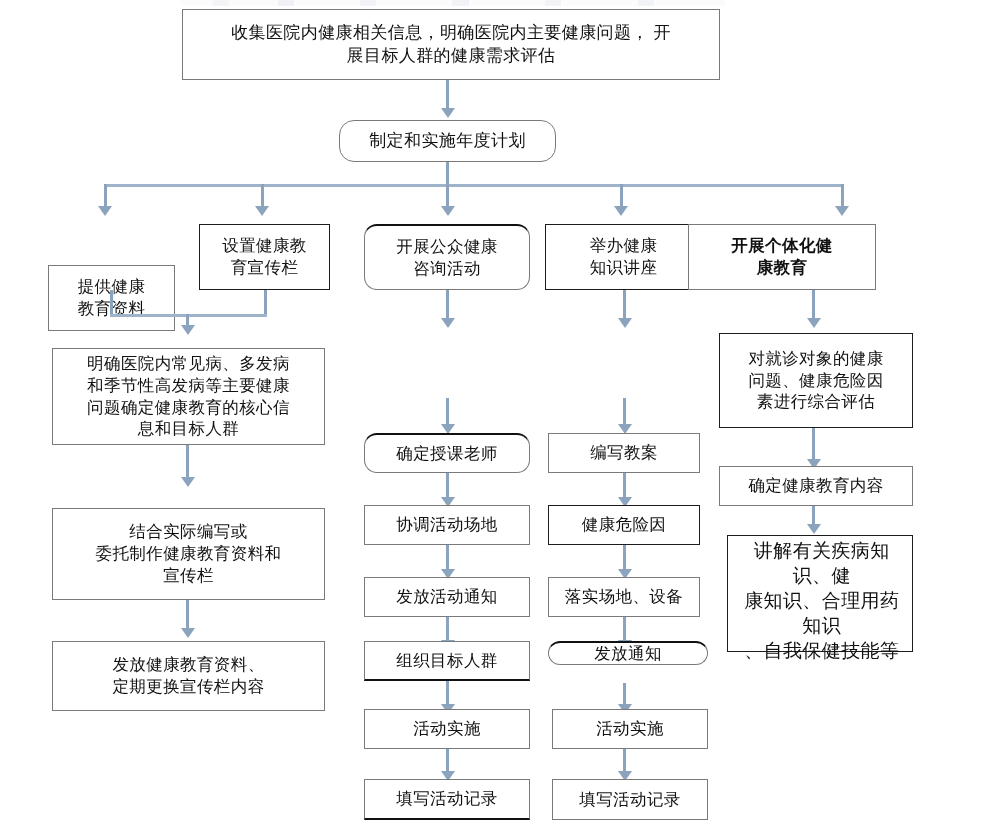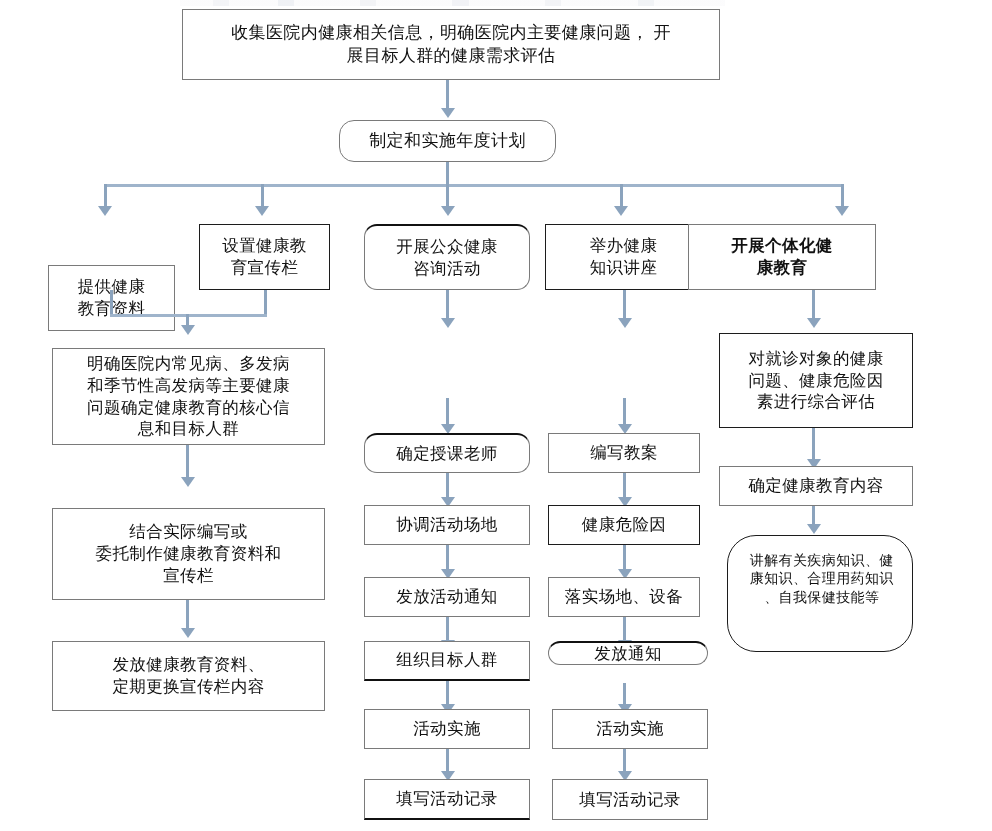--- a/index.html
+++ b/index.html
@@ -189,21 +189,21 @@
   </div>
   <div class="vline" style="left:446px; top:545px; width:3px; height:28px;"></div>
   <div class="arrow" style="left:441px; top:569px;"></div>
 
   <div class="box thin" style="left:364px; top:577px; width:166px; height:40px;">
     <span class="txt">发放活动通知</span>
   </div>
   <div class="vline" style="left:446px; top:617px; width:3px; height:27px;"></div>
   <div class="arrow" style="left:441px; top:640px;"></div>
 
-  <div class="box thin bottick" style="left:364px; top:641px; width:166px; height:40px;font-family:Liberation Mono, monospace;">
+  <div class="box thin bottick" style="left:364px; top:641px; width:166px; height:40px;">
     <span class="txt">组织目标人群</span>
   </div>
   <div class="vline" style="left:446px; top:681px; width:3px; height:27px;"></div>
   <div class="arrow" style="left:441px; top:704px;"></div>
 
   <div class="box thin" style="left:364px; top:709px; width:166px; height:40px;">
     <span class="txt">活动实施</span>
   </div>
   <div class="vline" style="left:446px; top:749px; width:3px; height:26px;"></div>
   <div class="arrow" style="left:441px; top:771px;"></div>
@@ -256,19 +256,19 @@
   </div>
   <div class="vline" style="left:812px; top:428px; width:3px; height:35px;"></div>
   <div class="arrow" style="left:807px; top:459px;"></div>
 
   <div class="box thin" style="left:719px; top:466px; width:194px; height:40px;">
     <span class="txt">确定健康教育内容</span>
   </div>
   <div class="vline" style="left:812px; top:506px; width:3px; height:22px;"></div>
   <div class="arrow" style="left:807px; top:524px;"></div>
 
-  <div class="box heavy overflow" style="left:727px; top:535px; width:186px; height:117px; font-size:14px; align-items:flex-start; padding-top:16px;border-radius:29px;">
+  <div class="box heavy overflow" style="left:727px; top:535px; width:186px; height:117px; font-size:19px; align-items:flex-start; padding-top:2px;">
     <span class="txt">讲解有关疾病知识、健
 康知识、合理用药知识
 、自我保健技能等</span>
   </div>
 
 </div>
 
 </body></html>

